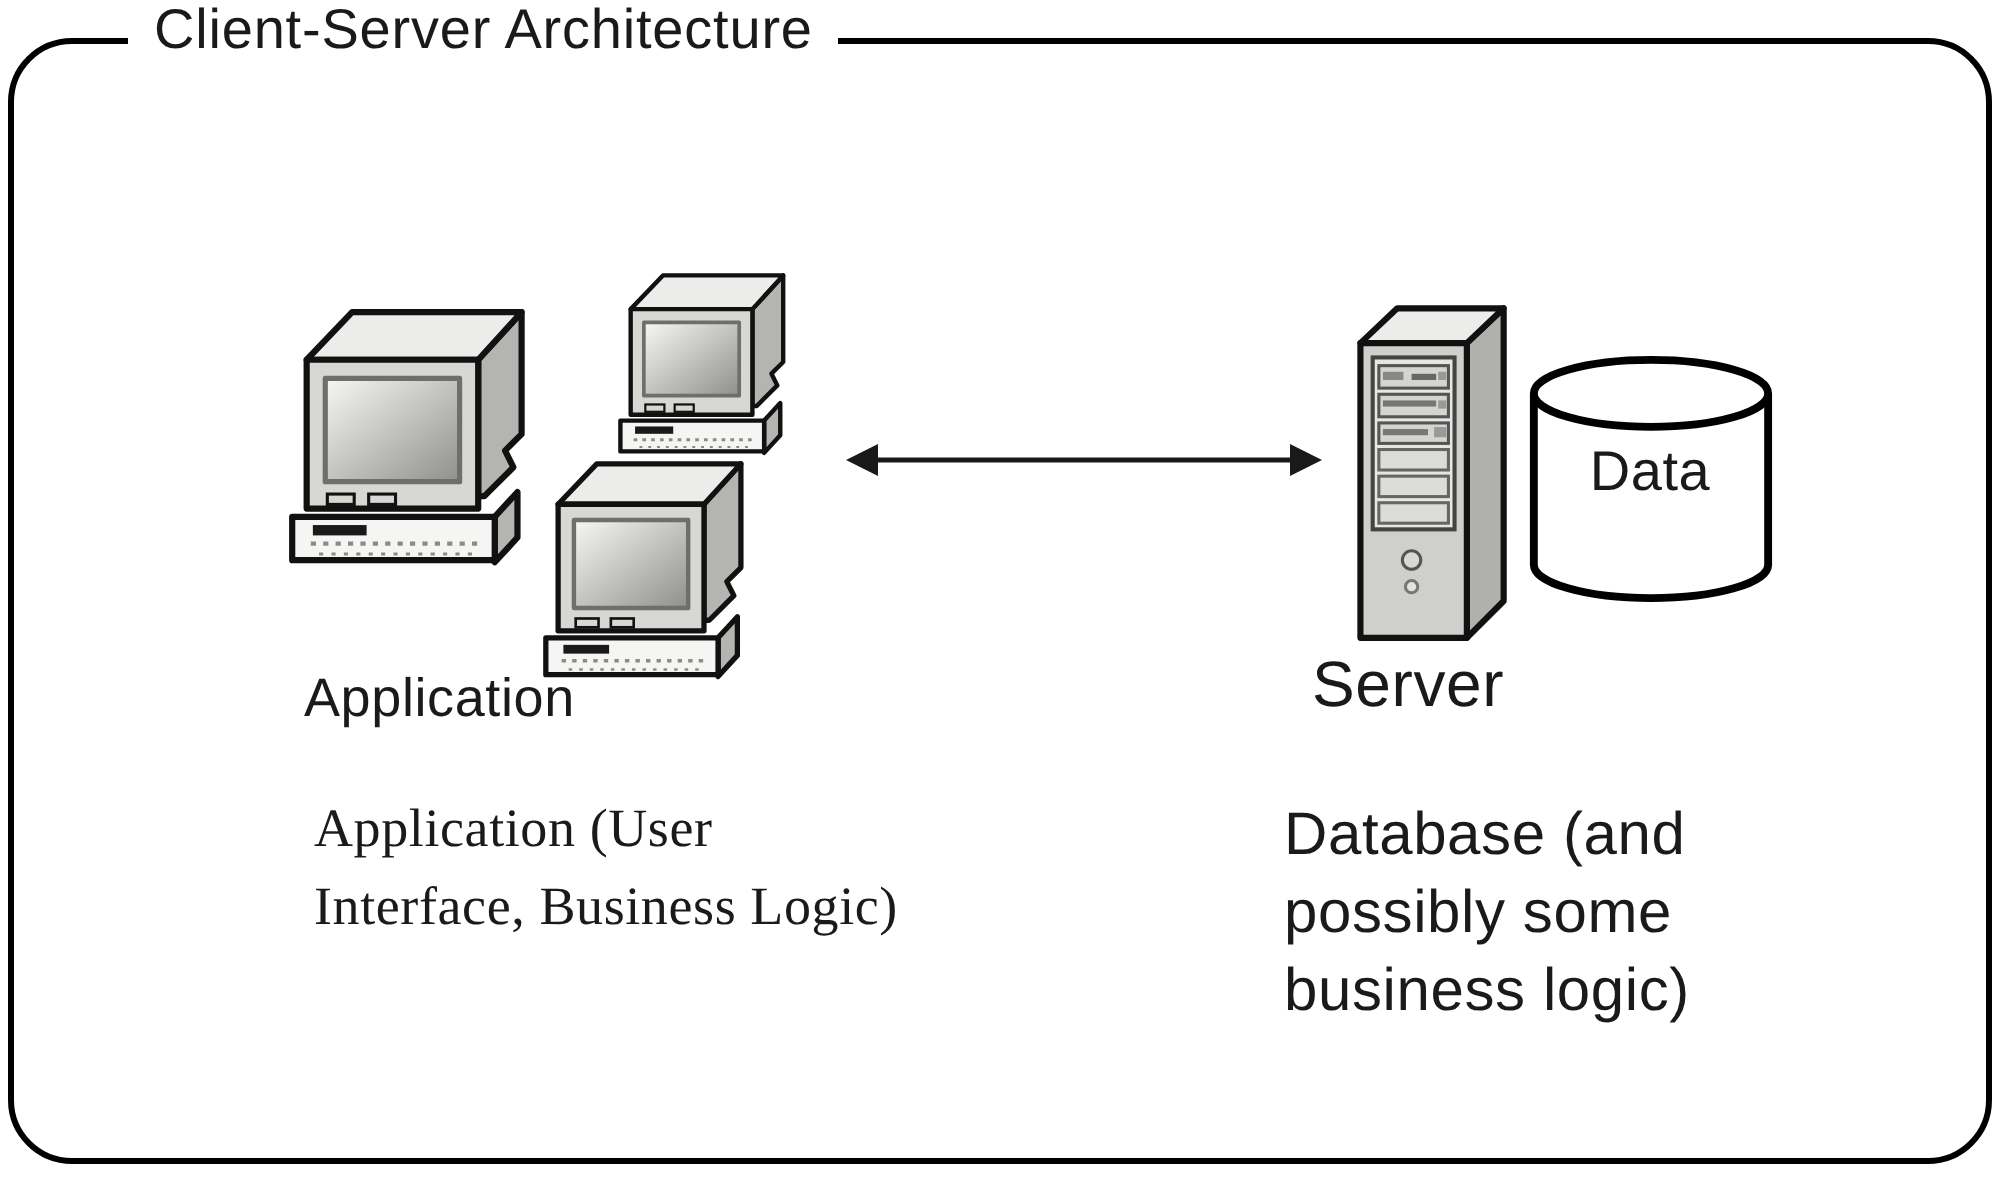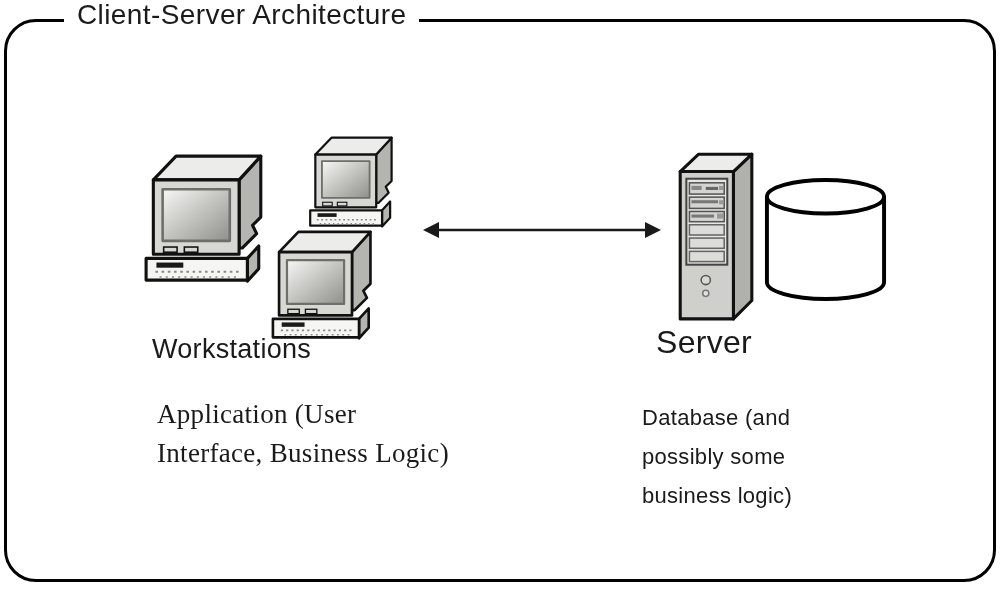--- a/index.html
+++ b/index.html
@@ -13,21 +13,21 @@
   }
   .title {
     position:absolute; top:0; left:64px; z-index:2;
     background:#ffffff; padding:0 13px;
     font-size:28px; line-height:30px; letter-spacing:0.4px; white-space:nowrap;
   }
   .label { position:absolute; letter-spacing:0.3px; }
   .lbl-workstations { left:152px; top:334px; font-size:27px; }
   .lbl-app         { left:157px; top:395px; font-size:27px; line-height:39px; white-space:pre-line;font-family:Liberation Serif, serif; }
   .lbl-server      { left:656px; top:324px; font-size:32px; }
-  .lbl-db          { left:642px; top:398px; font-size:22px; line-height:39px; white-space:pre-line; }
+  .lbl-db          { left:642px; top:398px; font-size:30px; line-height:39px; white-space:pre-line; }
   .lbl-data        { left:762px; top:220px; width:126px; text-align:center; font-size:28px; }
   .icon { position:absolute; }
   .ws-large  { left:143px; top:146px; width:124px; height:138px; }
   .ws-small  { left:308px; top:131px; width:88px;  height:97px;  }
   .ws-medium { left:270px; top:224px; width:106px; height:116px; }
   .srv       { left:674px; top:147px; width:82px;  height:176px; }
   .cyl       { left:762px; top:176px; width:126px; height:128px; }
   .arrow     { left:422px; top:217px; width:240px; height:26px;  }
 </style>
 </head>
@@ -101,22 +101,23 @@
     <polygon points="239,13 223,5 223,21" fill="#1a1a1a"></polygon>
   </svg>
 
   <svg class="icon srv" viewBox="0 0 80 172">
       <use href="#server-tower"></use>
     </svg>
   <svg class="icon cyl" viewBox="0 0 128 130">
     <path d="M 5 21 L 5 108 A 59.5 17 0 0 0 124 108 L 124 21" fill="#ffffff" stroke="#000" stroke-width="4" stroke-linejoin="round"></path>
     <ellipse cx="64.5" cy="21" rx="59.5" ry="17" fill="#ffffff" stroke="#000" stroke-width="4"></ellipse>
   </svg>
+  <div class="label lbl-data">Data</div>
 
-  <div class="label lbl-workstations">Workstations</div>
+  <div class="label lbl-workstations">Application</div>
   <div class="label lbl-app">Application (User
 Interface, Business Logic)</div>
   <div class="label lbl-server">Server</div>
   <div class="label lbl-db">Database (and
 possibly some
 business logic)</div>
 
 </div>
 
 </body></html>

